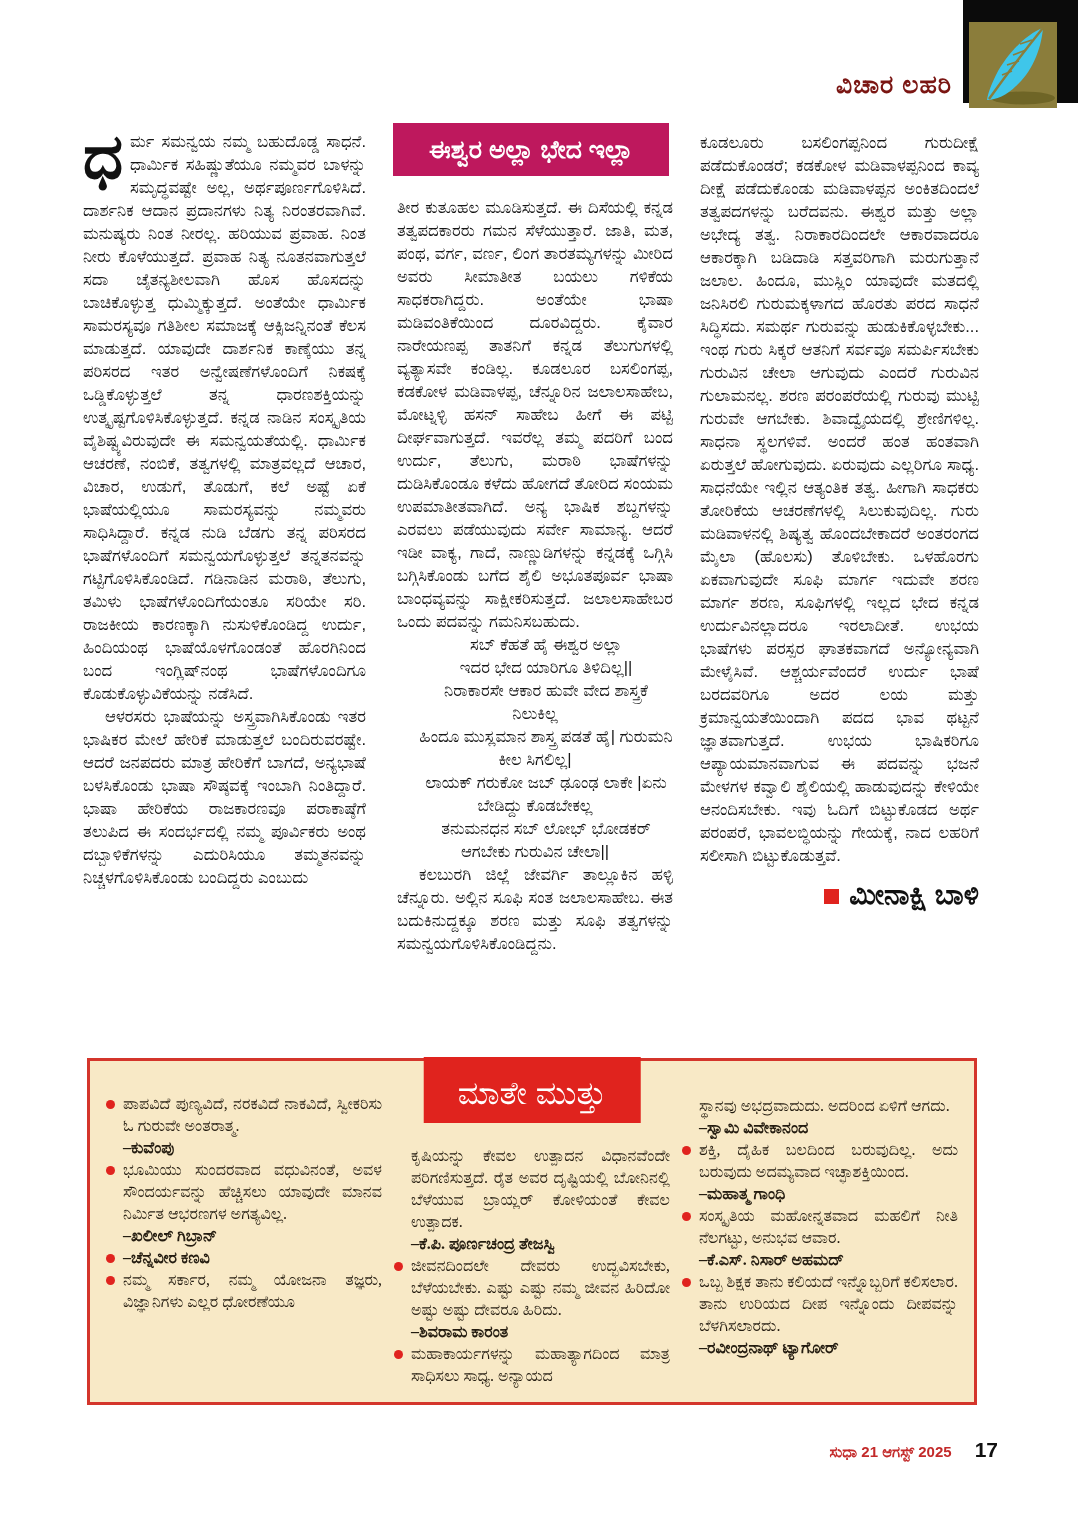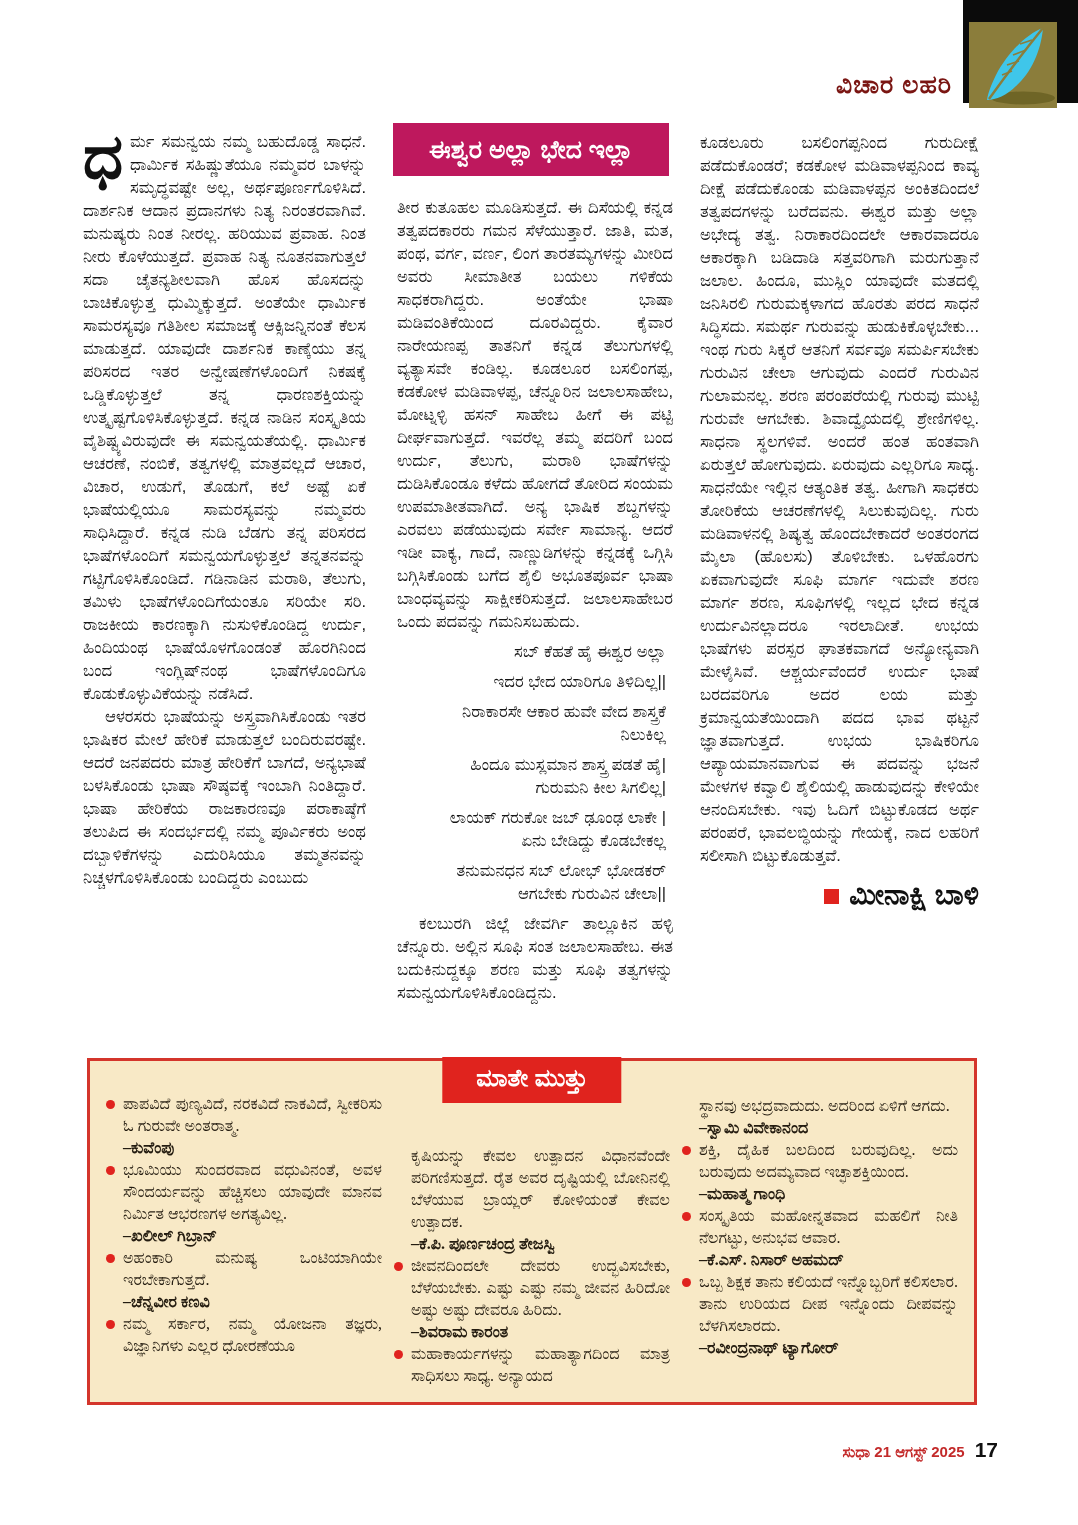--- a/index.html
+++ b/index.html
@@ -25,45 +25,45 @@
   .col{position:absolute;text-align:justify;font-size:16.5px;line-height:23px;color:#151515;}
   .col-1{left:83px;top:130px;width:283px;}
   .col-2{left:397px;top:196px;width:276px;}
   .col-3{left:700px;top:131px;width:279px;}
   .col p{margin:0;}
   .col p.indent{text-indent:22px;}
   .dropcap{
     float:left;font-family:"Liberation Serif","DejaVu Serif",serif;font-weight:bold;
     font-size:62px;line-height:50px;padding:2px 7px 0 0;color:#111;
   }
-  .verse p{margin:7px;text-indent:22px;text-align:right;}
+  .verse p{margin:0;text-indent:22px;text-align:center;}
   .byline{margin-top:16px;text-align:right;font-size:28px;font-weight:bold;color:#111;}
   .byline .sq{display:inline-block;width:15px;height:15px;background:#e0231e;margin-right:10px;vertical-align:middle;}
   
   .quote-box{
     position:absolute;left:87px;top:1058px;width:890px;height:347px;box-sizing:border-box;
     background:#f8e9c6;border:3px solid #d4352b;
   }
   .quote-title{
     position:absolute;left:50%;transform:translateX(-50%);top:-4px;
-    background:#e0231e;color:#ffffff;font-size:24px;font-weight:bold;
-    padding:7px 34px 11px;white-space:nowrap;
+    background:#e0231e;color:#ffffff;font-size:32px;font-weight:normal;
+    padding:18px 34px 11px;white-space:nowrap;
   }
   .quote-cols{display:flex;gap:12px;padding:14px 16px;box-sizing:border-box;height:100%;font-family:Liberation Serif, serif;}
   .qcol{flex:1;font-size:16px;line-height:22px;text-align:justify;color:#241c10;}
   .qcol-1{padding-top:18px;}
   .qcol-2{padding-top:70px;}
   .qcol-3{padding-top:20px;}
   .q-item{position:relative;padding-left:17px;}
   .q-dot{position:absolute;left:0;top:7px;width:9px;height:9px;border-radius:50%;background:#e0231e;}
   .q-author{font-weight:bold;padding-right:4px;}
   
   .footer{position:absolute;top:1438px;right:80px;font-weight:bold;white-space:nowrap;}
   .footer .issue{color:#c32a2a;font-size:15px;margin-right:10px;}
-  .footer .pageno{color:#111;font-size:21px;}
+  .footer .pageno{color:#111;font-size:21px;margin-left:13px;}
 </style>
 </head>
 <body>
 
 <div class="page">
 
   <div class="mast-black"></div>
   <div class="mast-logo">
     <svg viewBox="0 0 88 86" xmlns="http://www.w3.org/2000/svg" aria-hidden="true">
       <rect width="88" height="86" fill="#8b7d3b"></rect>
@@ -112,21 +112,20 @@
           <span>ಪಾಪವಿದೆ ಪುಣ್ಯವಿದೆ, ನರಕವಿದೆ ನಾಕವಿದೆ, ಸ್ವೀಕರಿಸು ಓ ಗುರುವೇ ಅಂತರಾತ್ಮ.</span>
           <div class="q-author">–ಕುವೆಂಪು</div>
         </div>
         <div class="q-item">
           <span class="q-dot"></span>
           <span>ಭೂಮಿಯು ಸುಂದರವಾದ ವಧುವಿನಂತೆ, ಅವಳ ಸೌಂದರ್ಯವನ್ನು ಹೆಚ್ಚಿಸಲು ಯಾವುದೇ ಮಾನವ ನಿರ್ಮಿತ ಆಭರಣಗಳ ಅಗತ್ಯವಿಲ್ಲ.</span>
           <div class="q-author">–ಖಲೀಲ್ ಗಿಬ್ರಾನ್</div>
         </div>
         <div class="q-item">
           <span class="q-dot"></span>
-          <span>ಅಹಂಕಾರಿ ಮನುಷ್ಯ ಒಂಟಿಯಾಗಿಯೇ ಇರಬೇಕಾಗುತ್ತದೆ.</span>
           <div class="q-author">–ಚೆನ್ನವೀರ ಕಣವಿ</div>
         </div>
         <div class="q-item">
           <span class="q-dot"></span>
           <span>ನಮ್ಮ ಸರ್ಕಾರ, ನಮ್ಮ ಯೋಜನಾ ತಜ್ಞರು, ವಿಜ್ಞಾನಿಗಳು ಎಲ್ಲರ ಧೋರಣೆಯೂ</span>
         </div>
       </div>
 
       <div class="qcol qcol-2">
         <div class="q-item">

